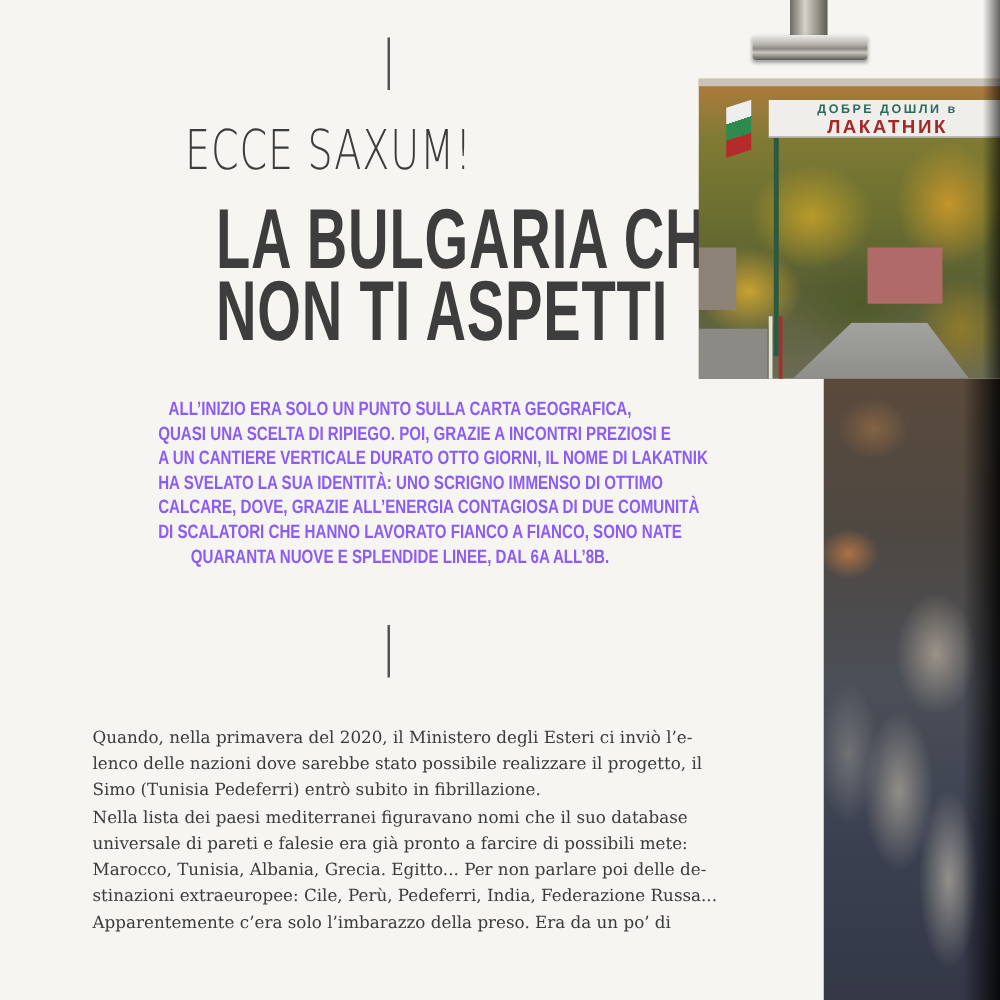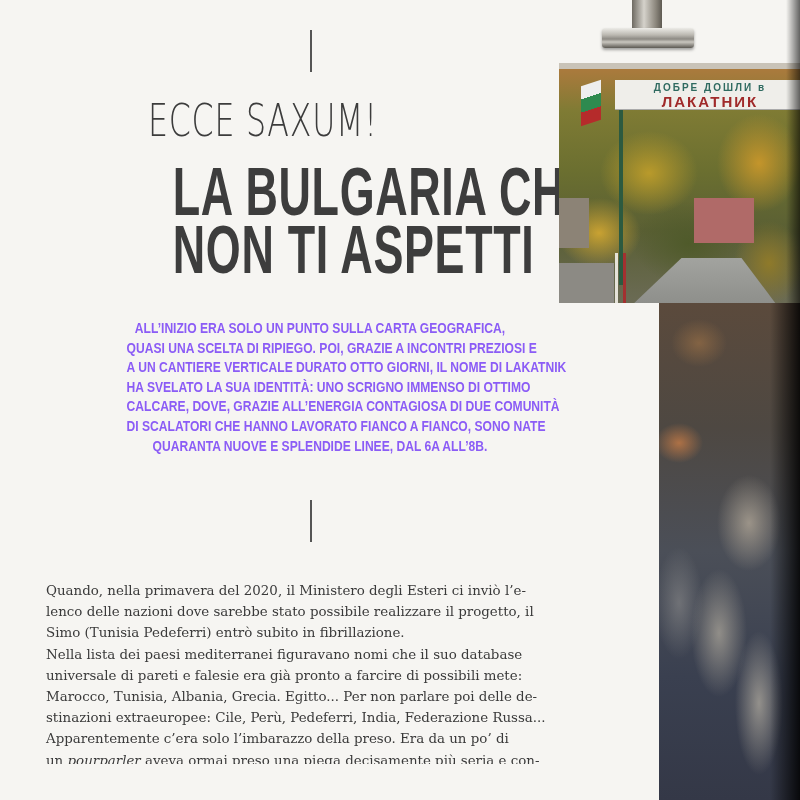--- a/index.html
+++ b/index.html
@@ -60,20 +60,21 @@
     
     .bodytext {
       position: absolute; left: 46px; top: 580px; width: 520px;
       font-family: "DejaVu Serif", serif;
       font-size: 13.4px; line-height: 21.2px;
       color: #3a3a3a;
     }
     .bodytext .bline {
       display: block; white-space: nowrap;
       transform-origin: left top;
+      margin-left: 28px;
     }
     .bodytext .bline.cut { height: 14px; overflow: hidden; }
     .bodytext em { font-style: italic; }
 
     
     .photo-top {
       position: absolute; left: 559px; top: 63px; width: 283px; height: 240px;
       overflow: hidden;
       background:
         radial-gradient(ellipse 60px 50px at 40px 170px, #c9a232 0%, rgba(201,162,50,0) 70%),
@@ -194,21 +195,20 @@
 
   <div class="bodytext">
     <span class="bline">Quando, nella primavera del 2020, il Ministero degli Esteri ci inviò l’e-</span>
     <span class="bline">lenco delle nazioni dove sarebbe stato possibile realizzare il progetto, il</span>
     <span class="bline">Simo (Tunisia Pedeferri) entrò subito in fibrillazione.</span>
     <span class="bline">Nella lista dei paesi mediterranei figuravano nomi che il suo database</span>
     <span class="bline">universale di pareti e falesie era già pronto a farcire di possibili mete:</span>
     <span class="bline">Marocco, Tunisia, Albania, Grecia. Egitto... Per non parlare poi delle de-</span>
     <span class="bline">stinazioni extraeuropee: Cile, Perù, Pedeferri, India, Federazione Russa...</span>
     <span class="bline">Apparentemente c’era solo l’imbarazzo della preso. Era da un po’ di</span>
-    <span class="bline cut"><span>un </span><em>pourparler</em><span> aveva ormai preso una piega decisamente più seria e con-</span></span>
   </div>
 
   <div class="photo-top">
     <div class="sky"></div>
     <div class="house-left"></div>
     <div class="house"></div>
     <div class="wall"></div>
     <div class="road"></div>
     <div class="flag"></div>
     <div class="pole"></div>

